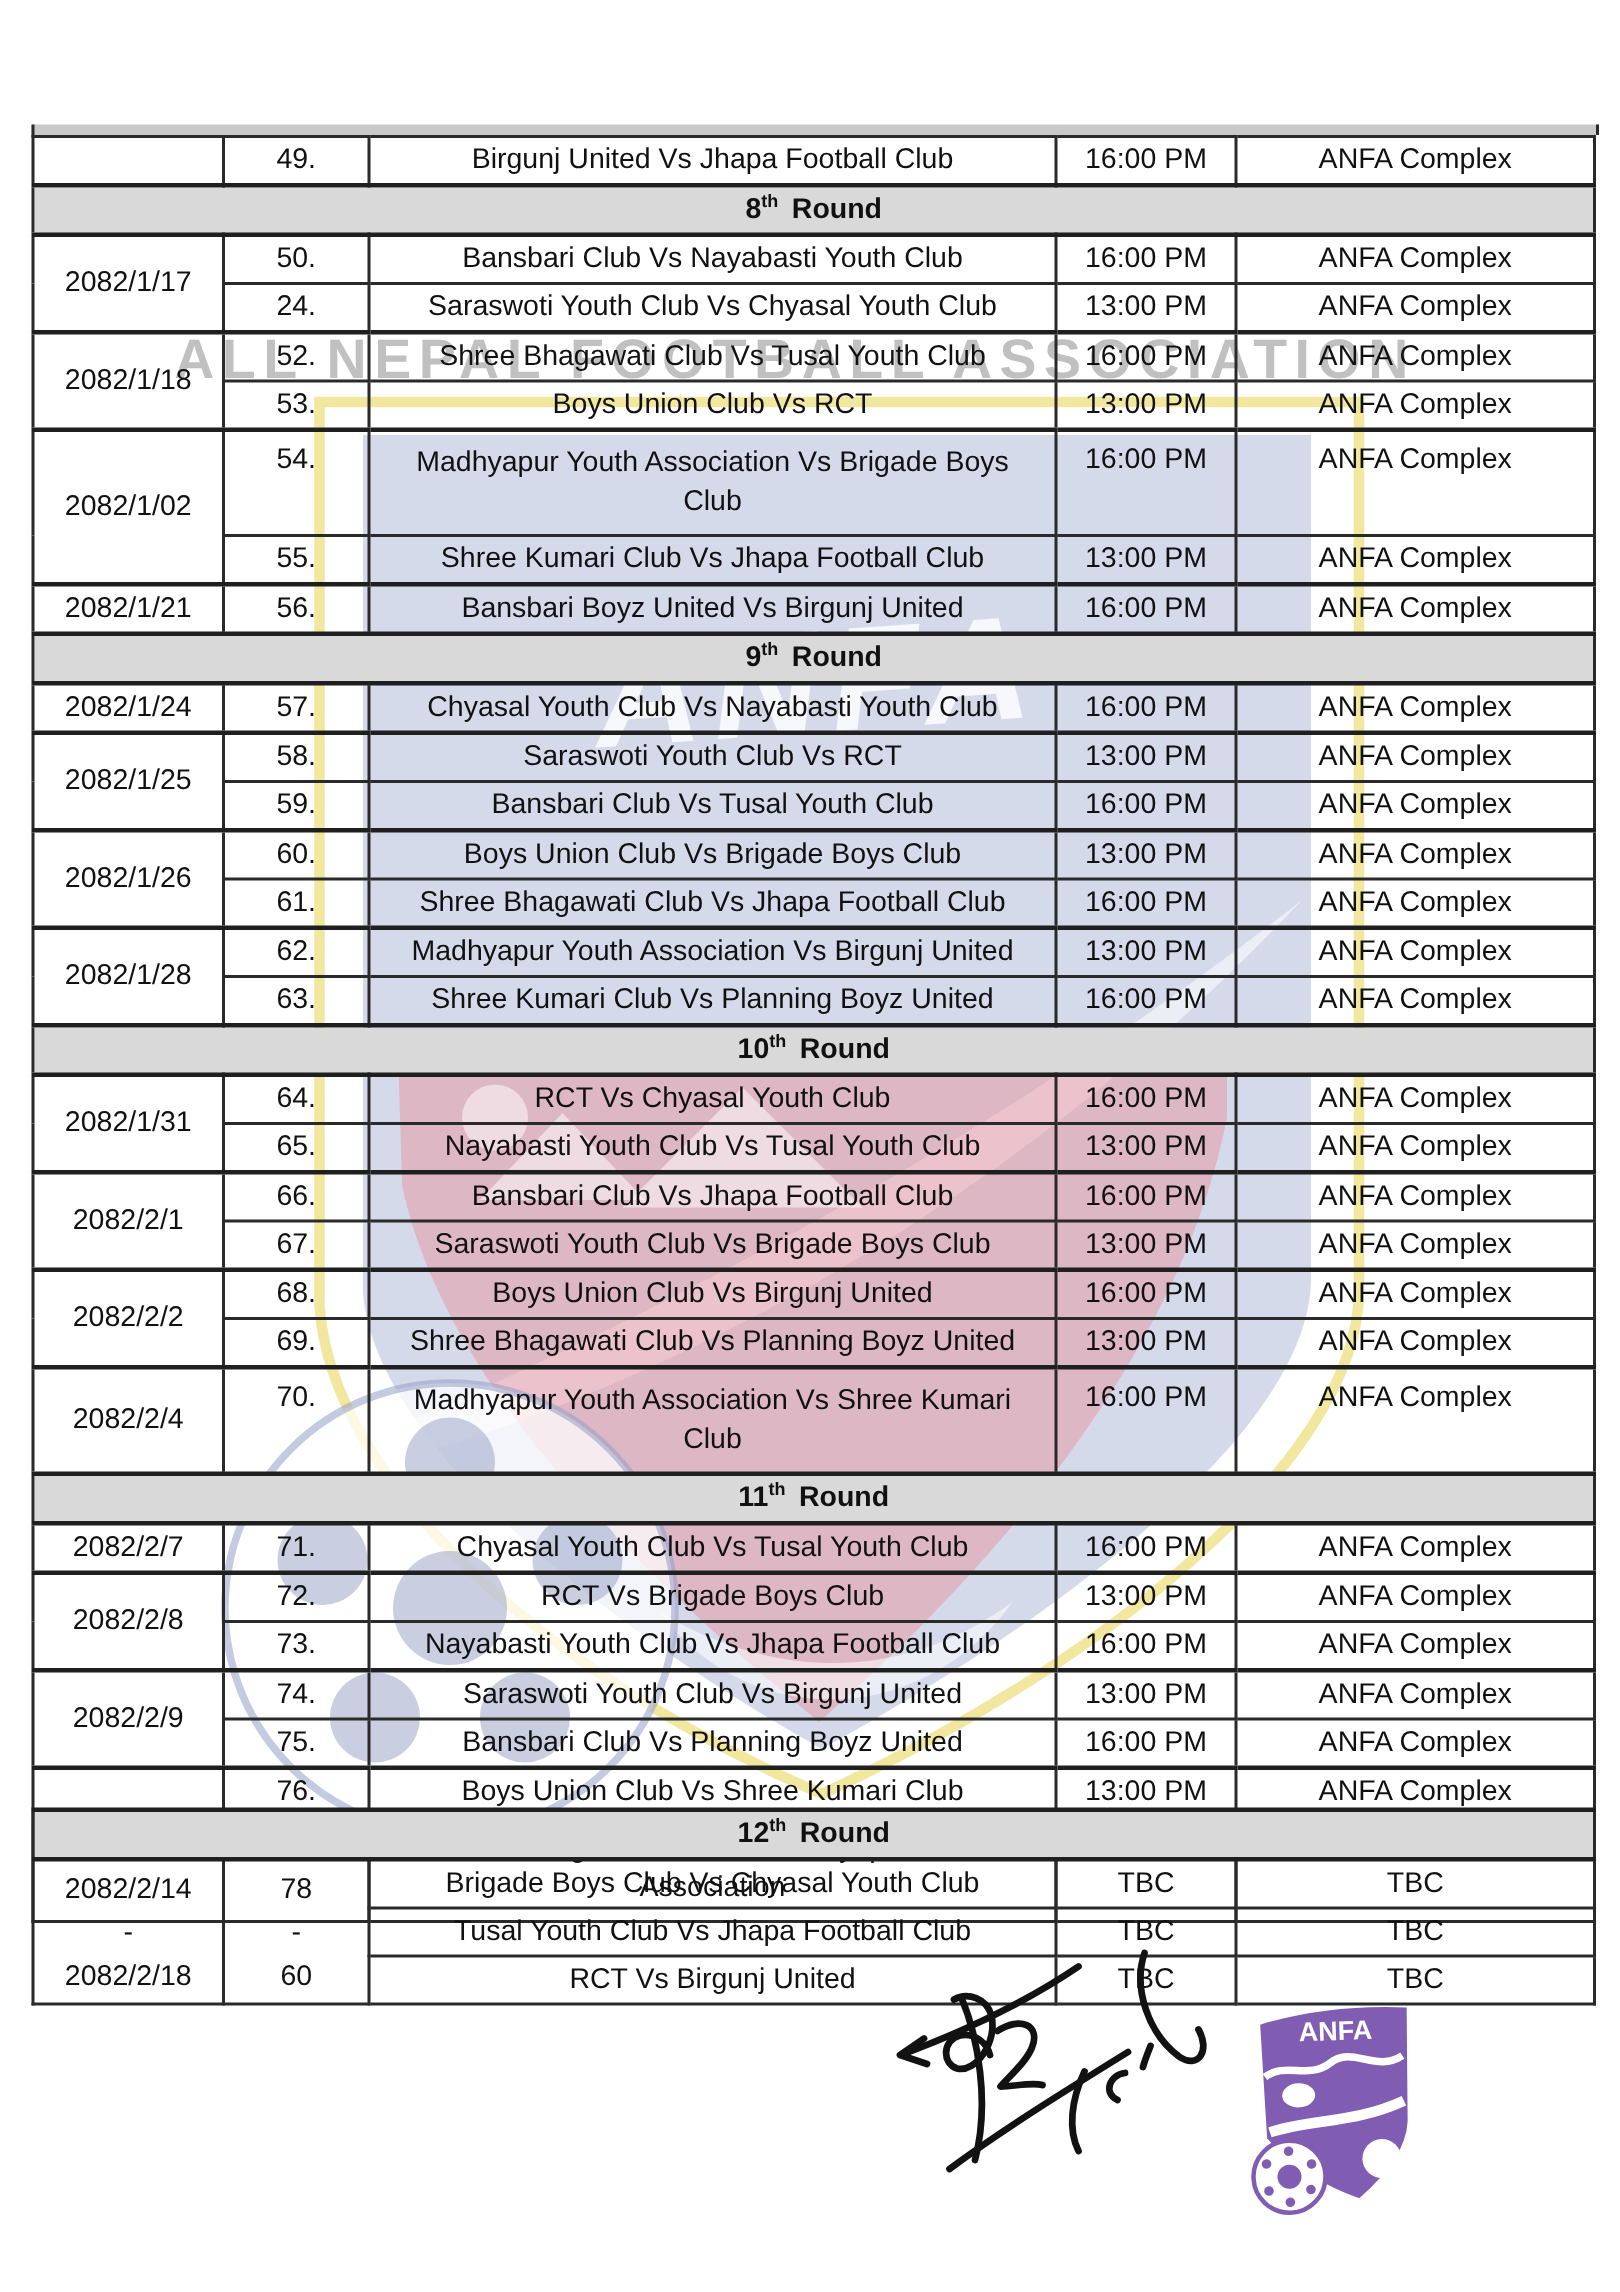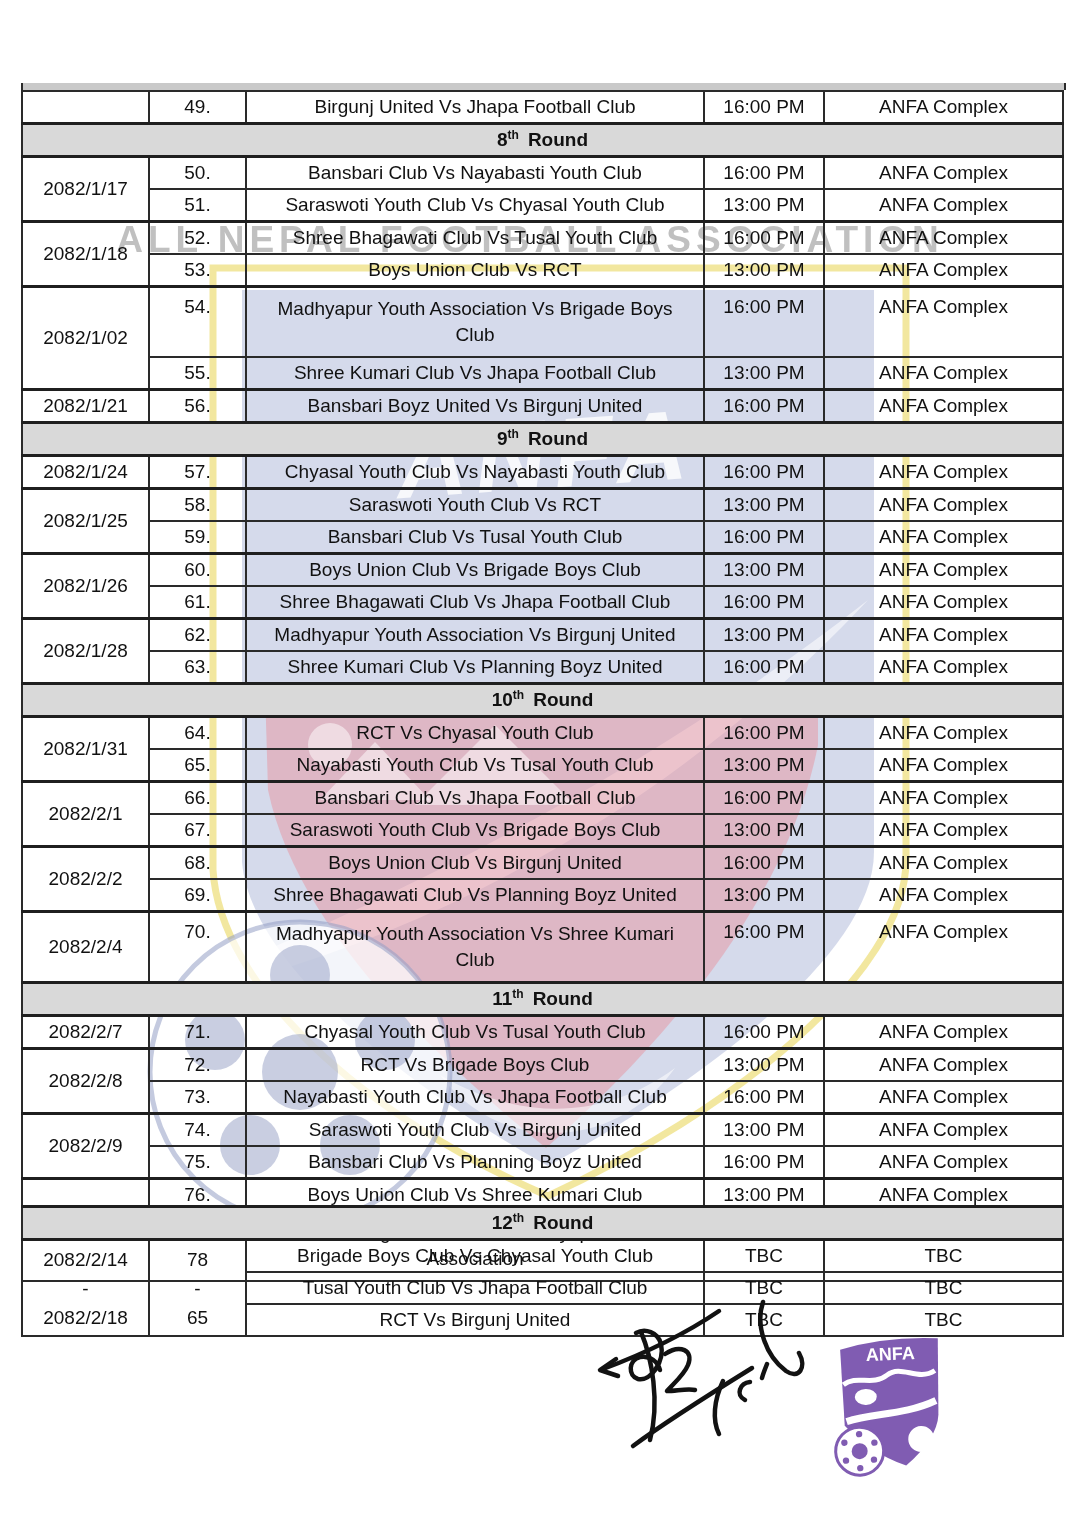--- a/index.html
+++ b/index.html
@@ -80,21 +80,21 @@
         <tr class="group-start ">
           <td class="datec" rowspan="2">2082/1/17</td>
           <td>50.</td>
           <td>
             <div class="fixline">Bansbari Club Vs Nayabasti Youth Club</div>
           </td>
           <td>16:00 PM</td>
           <td>ANFA Complex</td>
         </tr>
         <tr>
-          <td>51.</td>
+          <td>24.</td>
           <td>
             <div class="fixline">Saraswoti Youth Club Vs Chyasal Youth Club</div>
           </td>
           <td>13:00 PM</td>
           <td>ANFA Complex</td>
         </tr>
         <tr class="group-start ">
           <td class="datec" rowspan="2">2082/1/18</td>
           <td>52.</td>
           <td>
@@ -346,21 +346,21 @@
         </tr>
         <tr class="group-start">
           <td class="datec stack" rowspan="3">
             <div>2082/2/14</div>
             <div>-</div>
             <div>2082/2/18</div>
           </td>
           <td class="datec stack" rowspan="3">
             <div>78</div>
             <div>-</div>
-            <div>65</div>
+            <div>60</div>
           </td>
           <td>
             <div class="fixline">Brigade Boys Club  Vs Chyasal Youth Club</div>
           </td>
           <td>TBC</td>
           <td>TBC</td>
         </tr>
         <tr>
           <td>
             <div class="fixline">Tusal Youth Club  Vs Jhapa Football Club</div>

